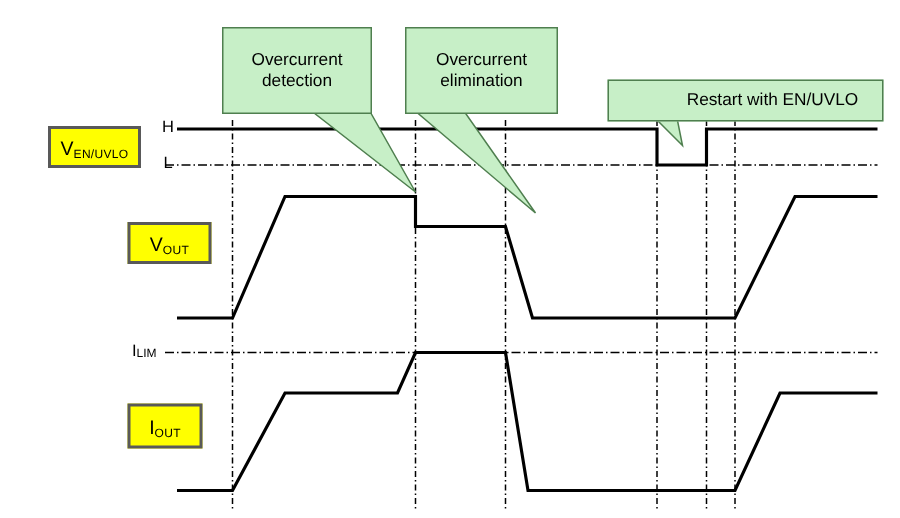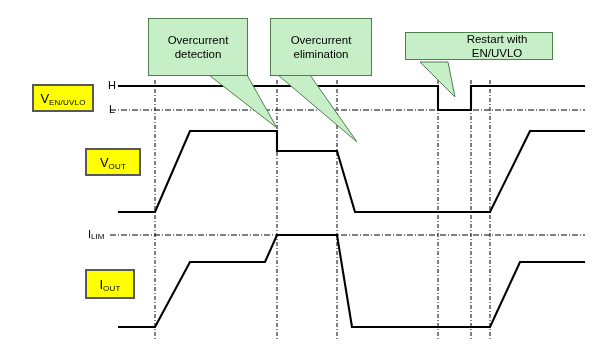--- a/index.html
+++ b/index.html
@@ -138,17 +138,17 @@
   <div class="callout" style="left:148px; top:18px; width:100px; height:58px; flex-direction:column;">
     <span>Overcurrent</span>
     <span>detection</span>
   </div>
 
   <div class="callout" style="left:270px; top:18px; width:102px; height:58px; flex-direction:column;">
     <span>Overcurrent</span>
     <span>elimination</span>
   </div>
 
-  <div class="callout" style="left:405px; top:32px; width:148px; height:28px;padding-left:40px;">
+  <div class="callout" style="left:405px; top:53px; width:184px; height:28px;padding-left:40px;">
     <span>Restart with EN/UVLO</span>
   </div>
 
 </div>
 
 </body></html>

